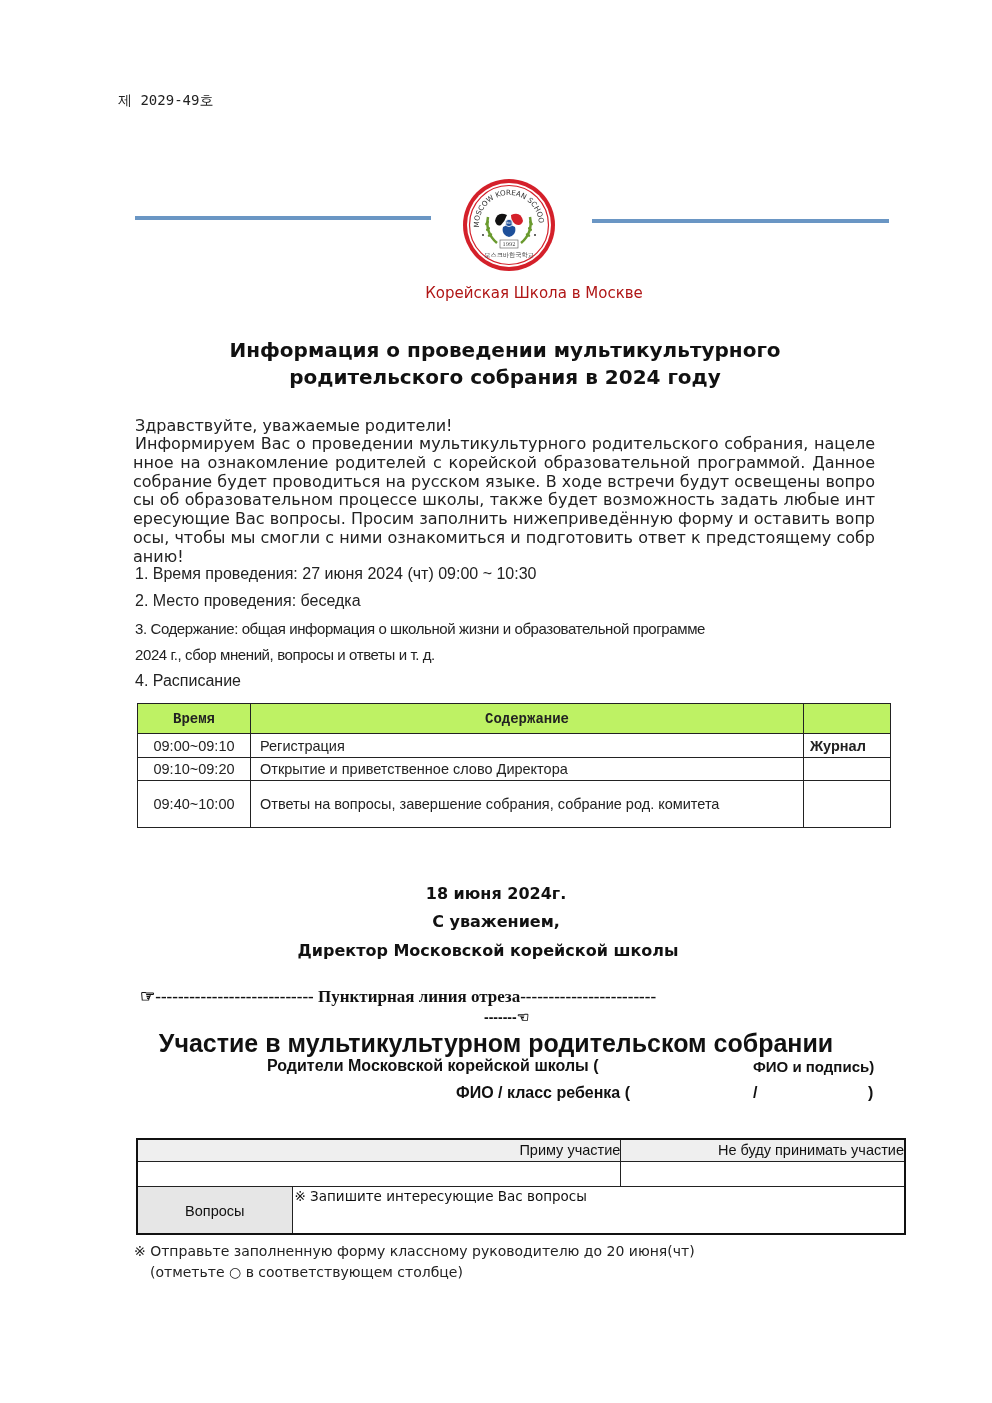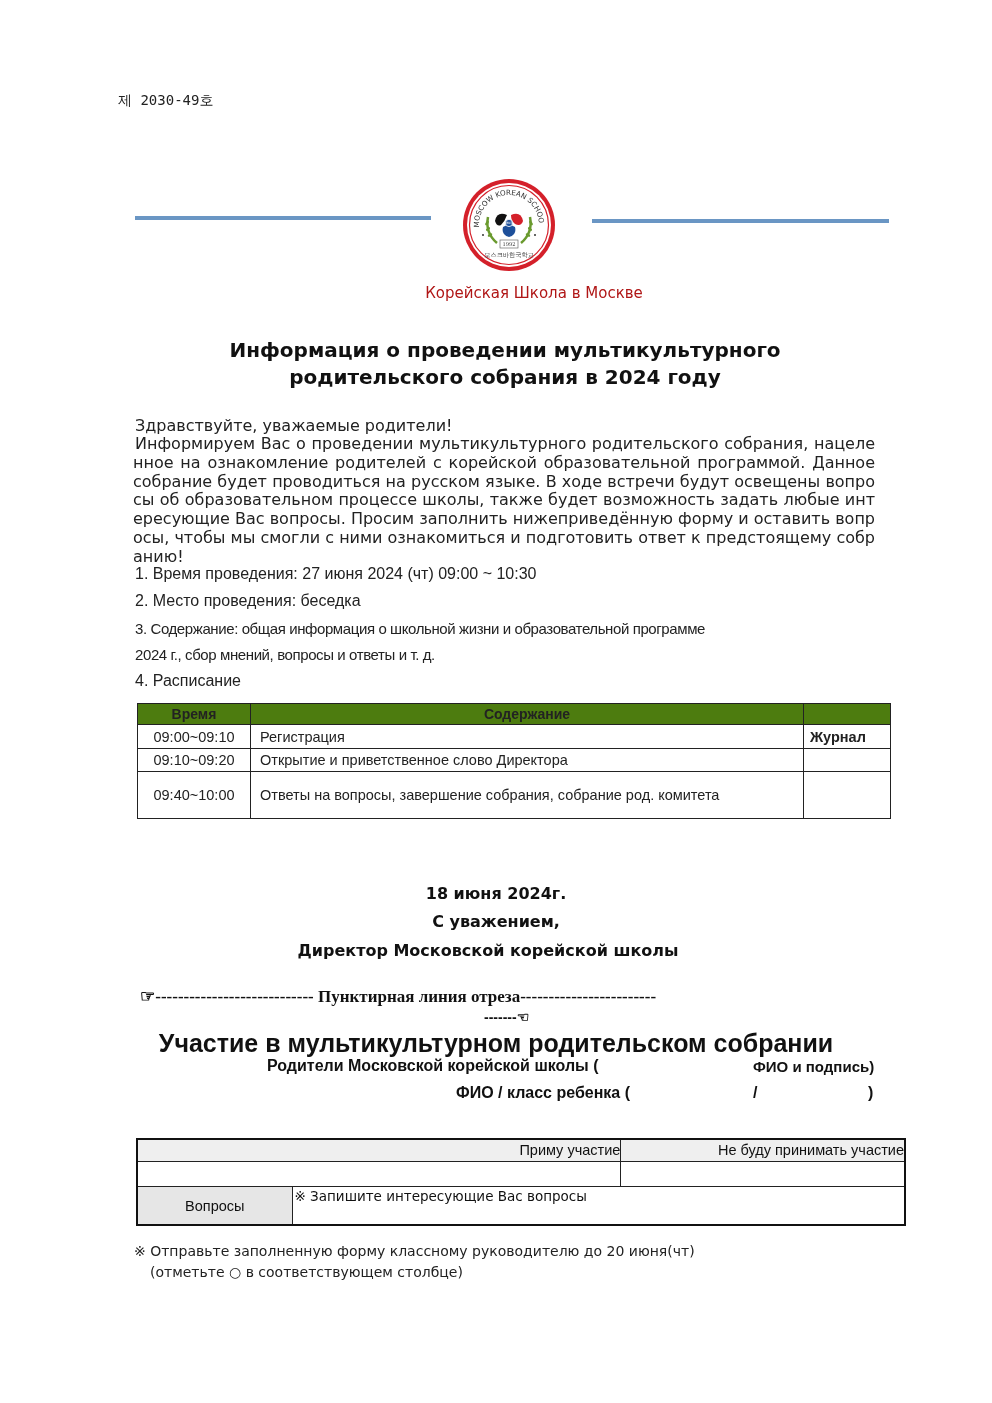--- a/index.html
+++ b/index.html
@@ -19,21 +19,21 @@
     .list-item { left: 135px; font-family: "Liberation Sans", sans-serif; font-size: 16px; color: #222; }
     .li1 { top: 565px; }
     .li2 { top: 592px; }
     .li3 { top: 620px; font-size: 15px; letter-spacing: -0.4px; }
     .li3b { top: 646px; font-size: 15px; letter-spacing: -0.4px; }
     .li4 { top: 672px; text-align: center; }
 
     table { border-collapse: collapse; }
     .sched { left: 137px; top: 703px; width: 754px; font-family: "Liberation Sans", sans-serif; font-size: 14.5px; color: #222; }
     .sched td, .sched th { border: 1px solid #222; padding: 0 9px; }
-    .sched th { background: #4d7c0f; font-weight: bold; height: 21px; font-size: 14px; }
+    .sched th { background: #bef264; font-weight: bold; height: 30px; font-size: 14px; font-family: Liberation Mono, monospace; }
     .sched td.time { text-align: center; width: 113px; padding: 0 4px; }
     .sched td.extra { width: 87px; font-weight: bold; padding: 0 6px; }
     .sched .r1 td { height: 24px; }
     .sched .r2 td { height: 23px; }
     .sched .r3 td { height: 49px; line-height: 23px; }
     .sched .r4 td { height: 47px; }
     .sched .small { font-size: 14px; letter-spacing: -0.3px; }
 
     .sign { left: 0; width: 992px; text-align: center; font-size: 16px; font-weight: bold; color: #111; }
     .sign1 { top: 884px; }
@@ -46,30 +46,30 @@
     .form-line1 { left: 267px; top: 1057px; font-family: "Liberation Sans", sans-serif; font-size: 16px; font-weight: bold; color: #111; }
     .form-line1b { left: 753px; top: 1058px; font-family: "Liberation Sans", sans-serif; font-size: 15px; font-weight: bold; color: #111; }
     .form-line2 { left: 456px; top: 1084px; font-family: "Liberation Sans", sans-serif; font-size: 16px; font-weight: bold; color: #111; }
     .form-line2-slash { left: 753px; top: 1084px; font-family: "Liberation Sans", sans-serif; font-size: 16px; font-weight: bold; }
     .form-line2-close { left: 868px; top: 1084px; font-family: "Liberation Sans", sans-serif; font-size: 16px; font-weight: bold; }
 
     .form-table { left: 136px; top: 1138px; width: 770px; font-family: "Liberation Sans", sans-serif; font-size: 14.5px; color: #111; border: 2px solid #111; }
     .form-table td { border: 1px solid #222; }
     .form-table .hdr td { background: #efefef; text-align: right; height: 22px; }
     .form-table .blank td { height: 25px; }
-    .form-table .q-label { background: #e6e6e6; text-align: center; width: 155px; height: 39px; padding-top: 2px; }
+    .form-table .q-label { background: #e6e6e6; text-align: center; width: 155px; height: 48px; padding-top: 2px; }
     .form-table .q-cell { vertical-align: top; padding: 1px 2px; font-family: "DejaVu Sans", sans-serif; font-size: 13.5px; }
 
     .note1 { left: 134px; top: 1243px; font-size: 14px; color: #222; }
     .note2 { left: 150px; top: 1264px; font-size: 14px; color: #222; }
   </style>
 </head>
 <body>
 
-<div class="abs docnum">제 2030-49호</div>
+<div class="abs docnum">제 2029-49호</div>
 
 <div class="abs hline left"></div>
 <div class="abs hline right"></div>
 
 <div class="abs logo">
   <svg width="96" height="96" viewBox="0 0 96 96">
     <defs>
       <path id="arcTop" d="M 18 48 A 30 30 0 0 1 78 48"></path>
       <path id="arcBot" d="M 24 64 A 28 28 0 0 0 72 64"></path>
     </defs>

